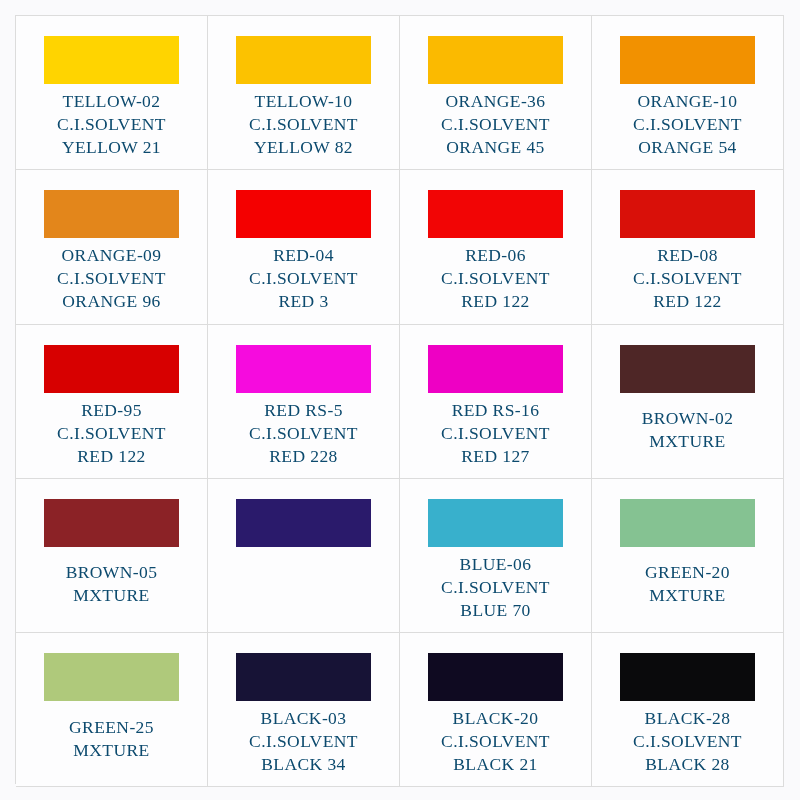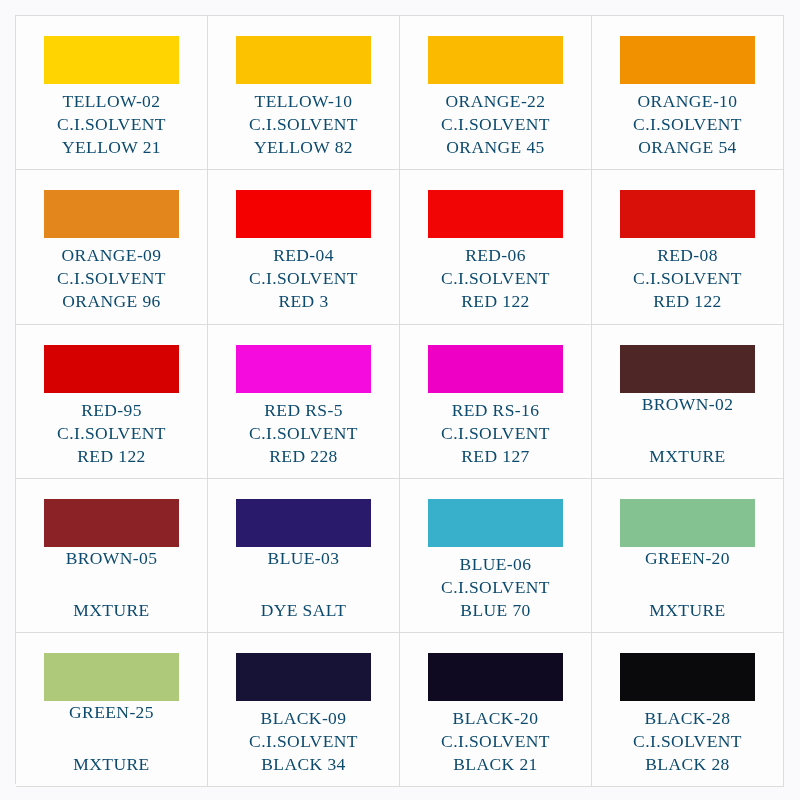--- a/index.html
+++ b/index.html
@@ -42,21 +42,21 @@
     width: 135px;
     height: 48px;
     flex: none;
   }
   .labels {
     flex: 1 1 auto;
     width: 100%;
     display: flex;
     flex-direction: column;
     align-items: center;
-    justify-content: space-between;
+    justify-content: center;
     padding-bottom: 2px;
   }
   .labels.three-line {
     justify-content: flex-start;
     padding-top: 6px;
   }
   .lbl {
     color: #0c4a6e;
     font-size: 17.5px;
     line-height: 1.32;
@@ -81,21 +81,21 @@
       <div class="swatch" style="background: rgb(252, 194, 0);"></div>
       <div class="labels three-line">
         <div class="lbl">TELLOW-10</div>
         <div class="lbl">C.I.SOLVENT</div>
         <div class="lbl">YELLOW 82</div>
       </div>
     </div>
     <div class="cell">
       <div class="swatch" style="background: rgb(251, 186, 0);"></div>
       <div class="labels three-line">
-        <div class="lbl">ORANGE-22</div>
+        <div class="lbl">ORANGE-36</div>
         <div class="lbl">C.I.SOLVENT</div>
         <div class="lbl">ORANGE 45</div>
       </div>
     </div>
     <div class="cell">
       <div class="swatch" style="background: rgb(242, 145, 0);"></div>
       <div class="labels three-line">
         <div class="lbl">ORANGE-10</div>
         <div class="lbl">C.I.SOLVENT</div>
         <div class="lbl">ORANGE 54</div>
@@ -166,24 +166,20 @@
     </div>
     <div class="cell">
       <div class="swatch" style="background: rgb(139, 34, 38);"></div>
       <div class="labels">
         <div class="lbl">BROWN-05</div>
         <div class="lbl">MXTURE</div>
       </div>
     </div>
     <div class="cell">
       <div class="swatch" style="background: rgb(42, 26, 107);"></div>
-      <div class="labels">
-        <div class="lbl">BLUE-03</div>
-        <div class="lbl">DYE SALT</div>
-      </div>
     </div>
     <div class="cell">
       <div class="swatch" style="background: rgb(56, 176, 204);"></div>
       <div class="labels three-line">
         <div class="lbl">BLUE-06</div>
         <div class="lbl">C.I.SOLVENT</div>
         <div class="lbl">BLUE 70</div>
       </div>
     </div>
     <div class="cell">
@@ -196,21 +192,21 @@
     <div class="cell">
       <div class="swatch" style="background: rgb(175, 201, 123);"></div>
       <div class="labels">
         <div class="lbl">GREEN-25</div>
         <div class="lbl">MXTURE</div>
       </div>
     </div>
     <div class="cell">
       <div class="swatch" style="background: rgb(23, 19, 54);"></div>
       <div class="labels three-line">
-        <div class="lbl">BLACK-09</div>
+        <div class="lbl">BLACK-03</div>
         <div class="lbl">C.I.SOLVENT</div>
         <div class="lbl">BLACK 34</div>
       </div>
     </div>
     <div class="cell">
       <div class="swatch" style="background: rgb(15, 10, 33);"></div>
       <div class="labels three-line">
         <div class="lbl">BLACK-20</div>
         <div class="lbl">C.I.SOLVENT</div>
         <div class="lbl">BLACK 21</div>

